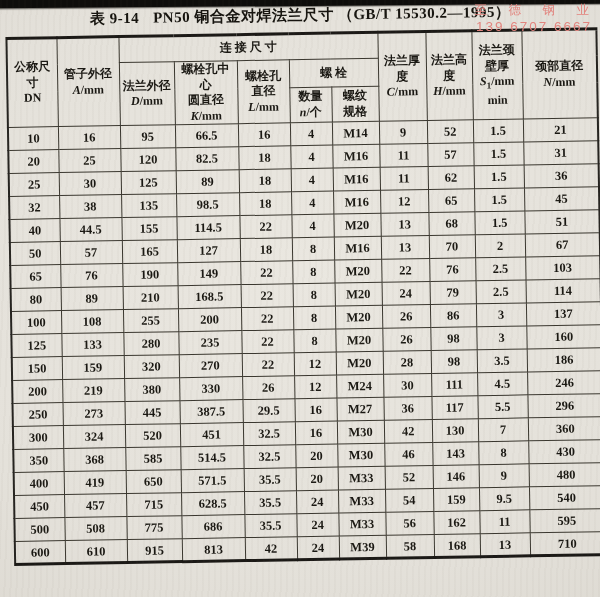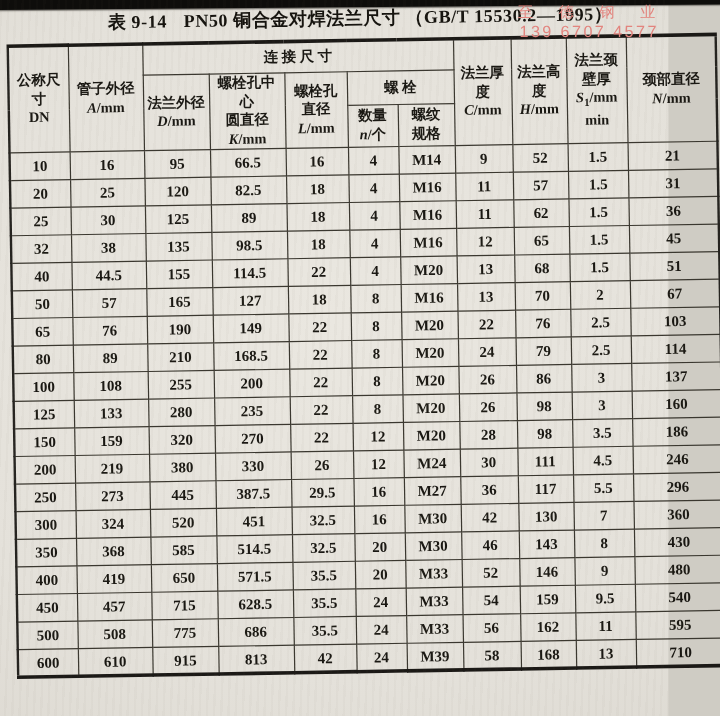--- a/index.html
+++ b/index.html
@@ -3,21 +3,21 @@
 <meta charset="utf-8">
 <style>
   * { box-sizing: border-box; }
   html, body { margin: 0; padding: 0; }
   body {
     width: 600px; height: 597px; overflow: hidden;
     background: #cfccc4;
     font-family: "Liberation Serif", "DejaVu Serif", serif;
   }
   .page {
-    position: relative; width: 557px; height: 597px;
+    position: relative; width: 600px; height: 597px;
     background:
       radial-gradient(ellipse 120% 90% at 50% 45%, #eae7e0 0%, #e4e1da 55%, #d8d4cc 100%);
     color: #16140f;
   }
   
   .page::after {
     content: ""; position: absolute; inset: 0; pointer-events: none;
     background: repeating-linear-gradient(92deg,
       rgba(110,100,85,0.035) 0 2px, rgba(0,0,0,0) 2px 6px);
   }
@@ -74,21 +74,21 @@
 </style>
 </head>
 <body>
 
 <div class="page">
 
   <div class="scan-edge"></div>
 
   <div class="watermark" style="color: rgb(226, 132, 126);">
     <div class="wm1">至 德 钢 业</div>
-    <div class="wm2">139 6707 4577</div>
+    <div class="wm2">139 6707 6667</div>
   </div>
 
   <div class="content">
 
     <div class="title">
       <span class="tprefix">表 9-14</span><span>PN50 铜合金对焊法兰尺寸</span><span class="tstd">（GB/T 15530.2—1995）</span>
     </div>
 
     <table>
       <colgroup>

